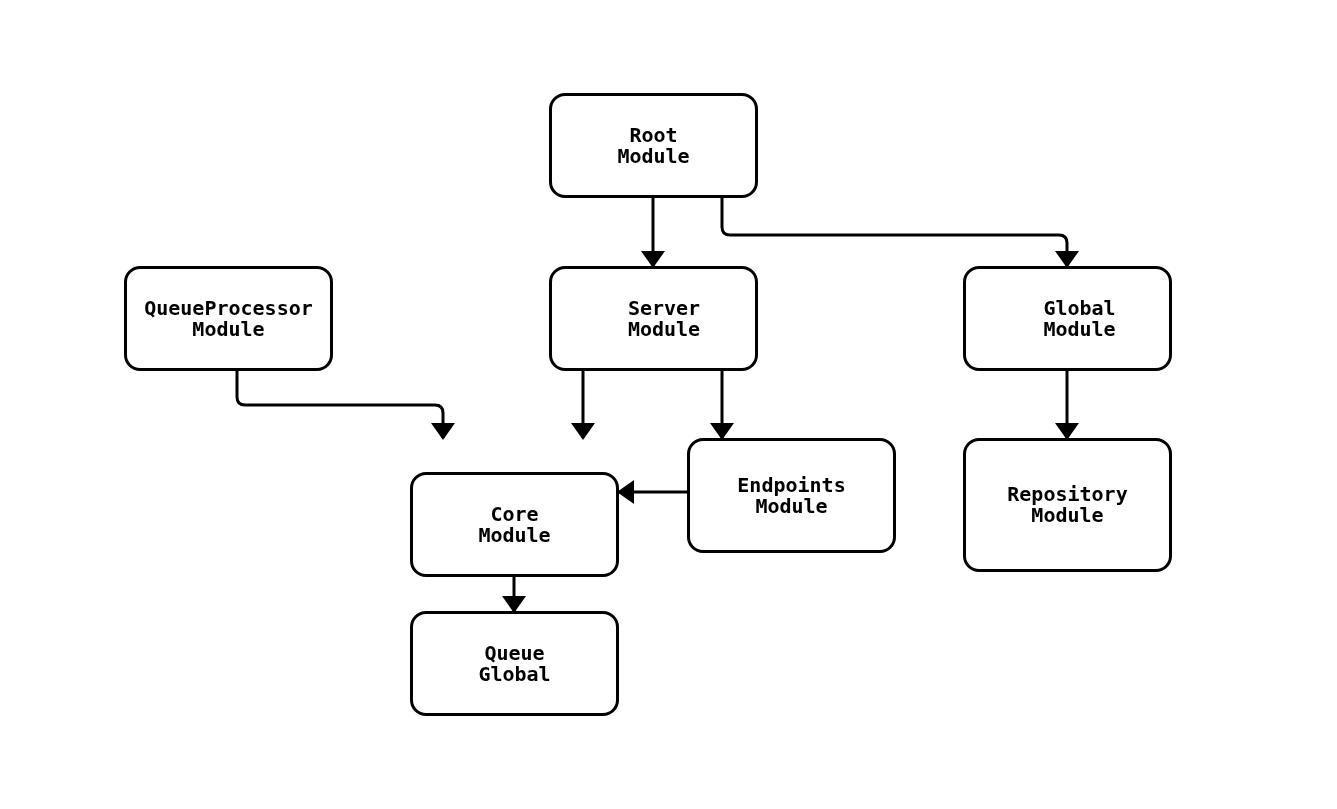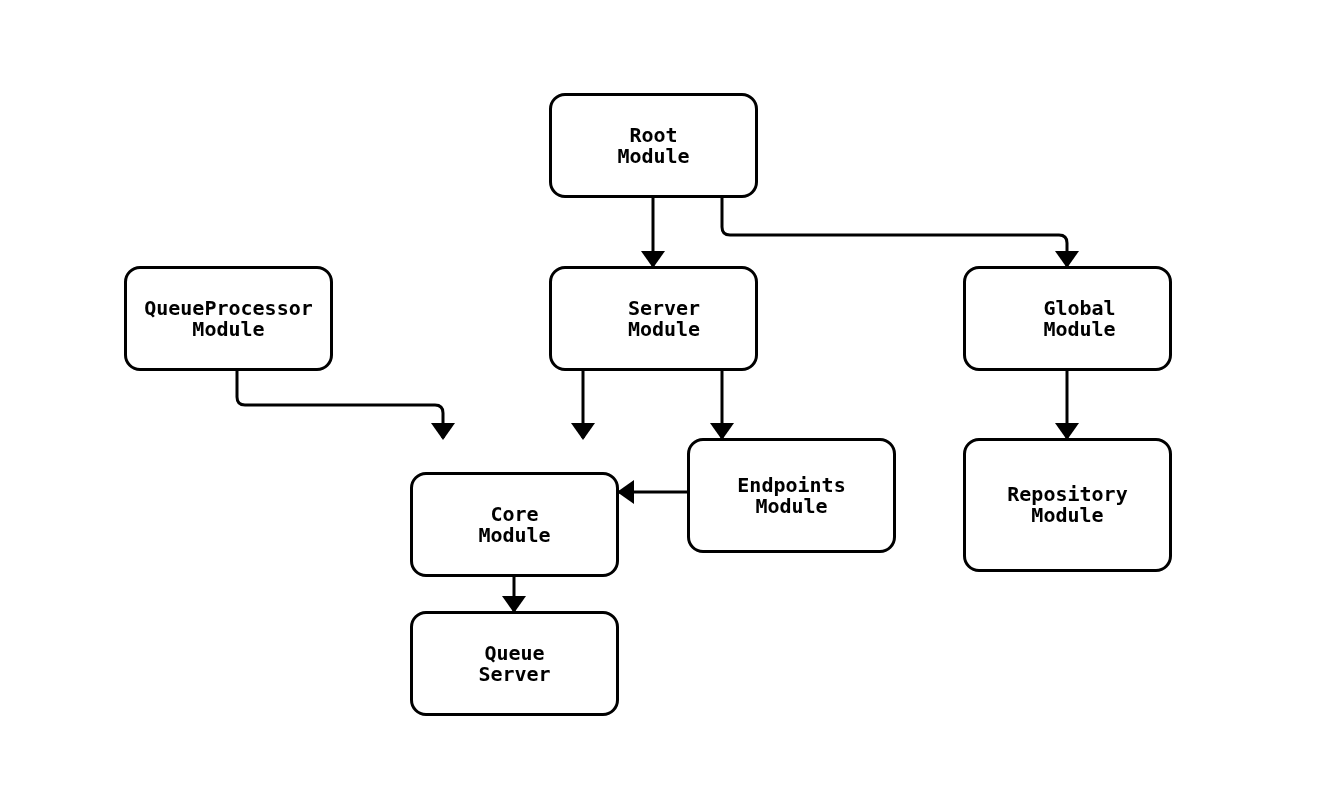--- a/index.html
+++ b/index.html
@@ -83,16 +83,16 @@
       <div class="node" style="left: 687px; top: 438px; width: 209px; height: 115px;">
     <span class="node-label">Endpoints
 Module</span>
   </div>
       <div class="node" style="left: 963px; top: 438px; width: 209px; height: 134px;">
     <span class="node-label">Repository
 Module</span>
   </div>
       <div class="node" style="left: 410px; top: 611px; width: 209px; height: 105px;">
     <span class="node-label">Queue
-Server</span>
+Global</span>
   </div>
     </div>
 </div>
 
 </body></html>

